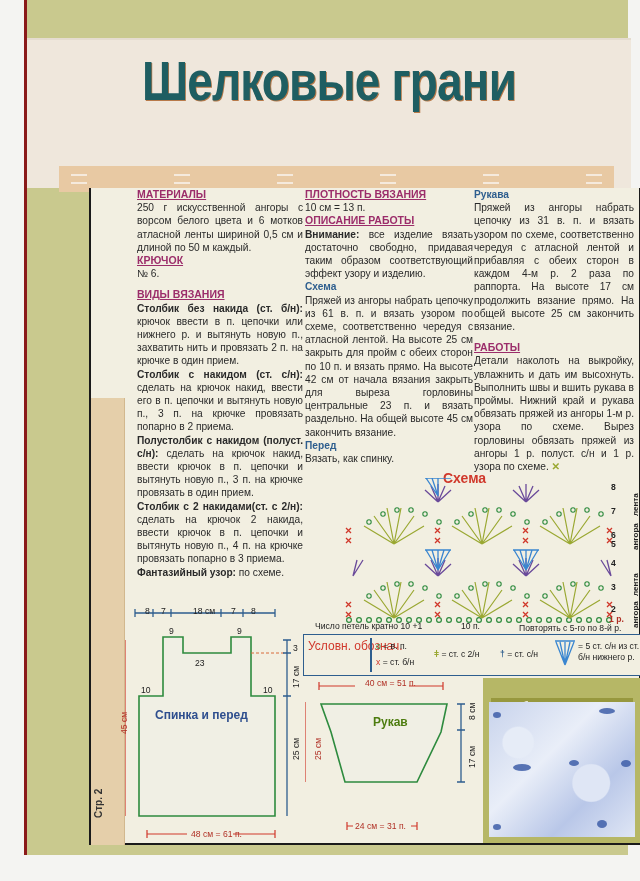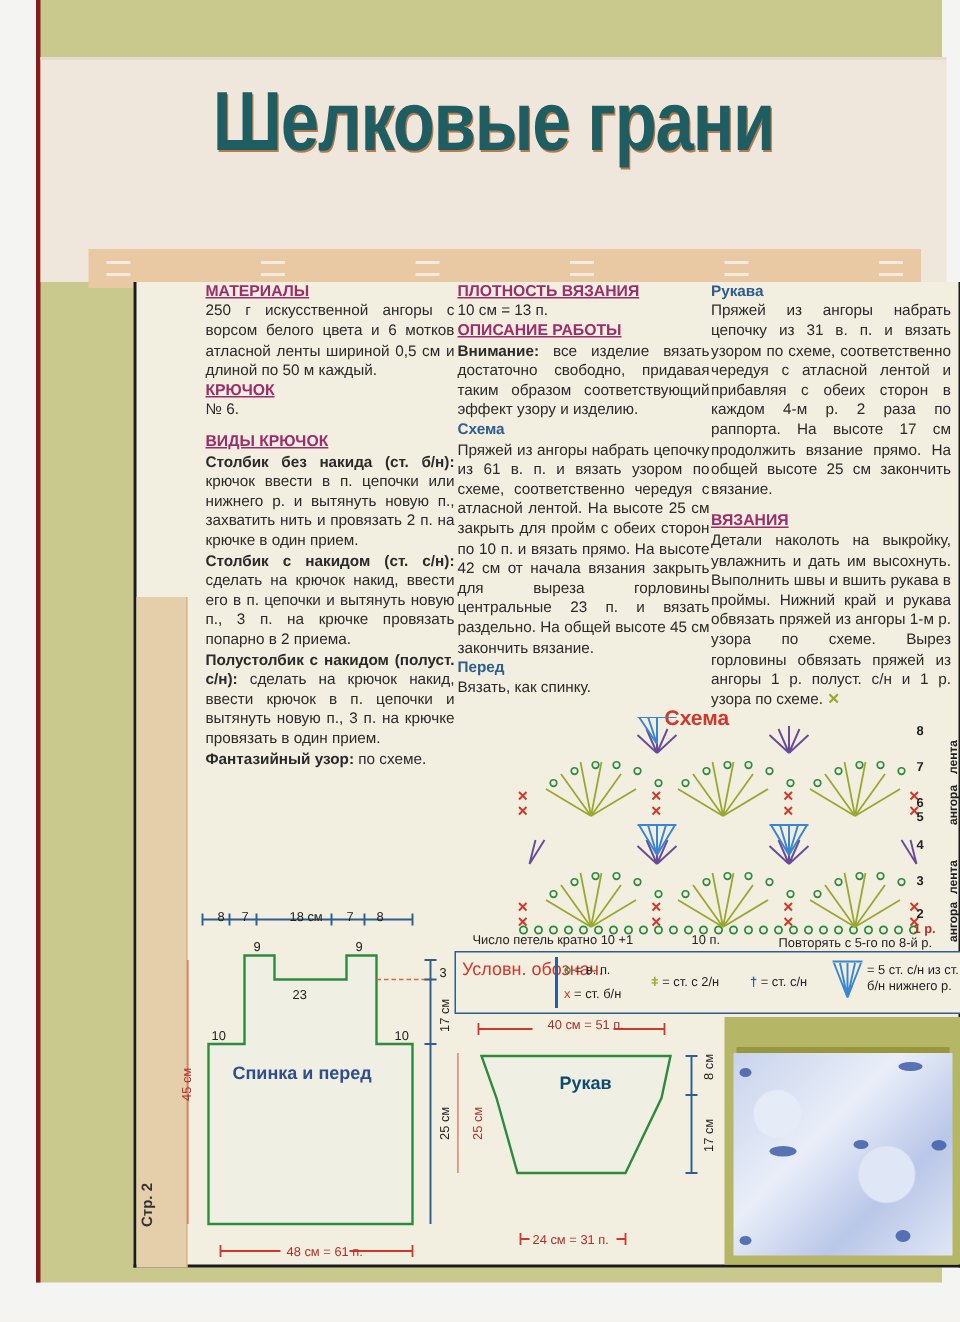--- a/index.html
+++ b/index.html
@@ -54,43 +54,44 @@
     <div class="side-strip">
       <div class="side-label">Стр. 2</div>
     </div>
 
     <div class="col col1">
       <p class="h">МАТЕРИАЛЫ</p>
       <p>250 г искусственной ангоры с ворсом белого цвета и 6 мотков атласной ленты шириной 0,5 см и длиной по 50 м каждый.</p>
       <p class="h">КРЮЧОК</p>
       <p>№ 6.</p>
       <p style="height:8px"></p>
-      <p class="h">ВИДЫ КРЮЧОК</p>
+      <p class="h">ВИДЫ ВЯЗАНИЯ</p>
       <p><span class="b">Столбик без накида (ст. б/н):</span><span> крючок ввести в п. цепочки или нижнего р. и вытянуть новую п., захватить нить и провязать 2 п. на крючке в один прием.</span></p>
       <p><span class="b">Столбик с накидом (ст. с/н):</span><span> сделать на крючок накид, ввести его в п. цепочки и вытянуть новую п., 3 п. на крючке провязать попарно в 2 приема.</span></p>
       <p><span class="b">Полустолбик с накидом (полуст. с/н):</span><span> сделать на крючок накид, ввести крючок в п. цепочки и вытянуть новую п., 3 п. на крючке провязать в один прием.</span></p>
+      <p><span class="b">Столбик с 2 накидами(ст. с 2/н):</span><span> сделать на крючок 2 накида, ввести крючок в п. цепочки и вытянуть новую п., 4 п. на крючке провязать попарно в 3 приема.</span></p>
       <p><span class="b">Фантазийный узор:</span><span> по схеме.</span></p>
     </div>
 
     <div class="col col2">
       <p class="h">ПЛОТНОСТЬ ВЯЗАНИЯ</p>
       <p>10 см = 13 п.</p>
       <p class="h">ОПИСАНИЕ РАБОТЫ</p>
       <p><span class="b">Внимание:</span><span> все изделие вязать достаточно свободно, придавая таким образом соответствующий эффект узору и изделию.</span></p>
       <p class="sub">Схема</p>
       <p>Пряжей из ангоры набрать цепочку из 61 в. п. и вязать узором по схеме, соответственно чередуя с атласной лентой. На высоте 25 см закрыть для пройм с обеих сторон по 10 п. и вязать прямо. На высоте 42 см от начала вязания закрыть для выреза горловины центральные 23 п. и вязать раздельно. На общей высоте 45 см закончить вязание.</p>
       <p class="sub">Перед</p>
       <p>Вязать, как спинку.</p>
     </div>
 
     <div class="col col3">
       <p class="sub">Рукава</p>
       <p>Пряжей из ангоры набрать цепочку из 31 в. п. и вязать узором по схеме, соответственно чередуя с атласной лентой и прибавляя с обеих сторон в каждом 4-м р. 2 раза по раппорта. На высоте 17 см продолжить вязание прямо. На общей высоте 25 см закончить вязание.</p>
       <p style="height:8px"></p>
-      <p class="h">ВЯЗАНИЯ</p>
+      <p class="h">РАБОТЫ</p>
       <p><span>Детали наколоть на выкройку, увлажнить и дать им высохнуть. Выполнить швы и вшить рукава в проймы. Нижний край и рукава обвязать пряжей из ангоры 1-м р. узора по схеме. Вырез горловины обвязать пряжей из ангоры 1 р. полуст. с/н и 1 р. узора по схеме.</span> <span style="color:#9aa832;font-weight:bold">✕</span></p>
     </div>
 
     <div class="schema-title">Схема</div>
     <svg class="schema" viewBox="0 0 295 150">
       <g fill="none" stroke="#2e8b3e" stroke-width="1.2">
         <circle cx="10" cy="142" r="2.4"></circle>
           <circle cx="20" cy="142" r="2.4"></circle>
           <circle cx="30" cy="142" r="2.4"></circle>
           <circle cx="40" cy="142" r="2.4"></circle>
@@ -242,21 +243,21 @@
     <span class="lbl lbl-red" style="left:100px;top:641px">48 см = 61 п.</span>
 
     <svg style="position:absolute;left:214px;top:488px" width="176" height="170" viewBox="0 0 176 170">
       <path d="M14 10 L50 10 M104 10 L138 10 M14 6 L14 14 M138 6 L138 14" stroke="#d0382b" stroke-width="1.2"></path>
       <path d="M16 28 L142 28 L136 56 L112 106 L40 106 L26 56 Z" fill="#f0efe4" stroke="#2e8b3e" stroke-width="1.6"></path>
       <path d="M0 26 L0 106" stroke="#d0382b" stroke-width="1.2"></path>
       <path d="M156 28 L156 106 M152 28 L160 28 M152 54 L160 54 M152 106 L160 106" stroke="#2e5e8e" stroke-width="1.3"></path>
       <path d="M42 150 L48 150 M106 150 L112 150 M42 146 L42 154 M112 146 L112 154" stroke="#d0382b" stroke-width="1.2"></path>
     </svg>
     <span class="lbl lbl-red" style="left:274px;top:490px">40 см = 51 п.</span>
-    <span style="position:absolute;left:282px;top:527px;font-weight:bold;font-size:12px;color:#0c4a6e">Рукав</span>
+    <span style="position:absolute;left:282px;top:527px;font-weight:bold;font-size:12px;color:#4d7c0f">Рукав</span>
     <span class="lbl lbl-red vlbl" style="left:222px;top:572px">25 см</span>
     <span class="lbl vlbl" style="left:376px;top:532px">8 см</span>
     <span class="lbl vlbl" style="left:376px;top:580px">17 см</span>
     <span class="lbl lbl-red" style="left:264px;top:633px">24 см = 31 п.</span>
 
     <div class="sample">
       <div class="sample-title">Образец вязания</div>
       <div class="sample-img">
         <span class="blob" style="left:4px;top:10px;width:8px;height:6px"></span>
         <span class="blob" style="left:110px;top:6px;width:16px;height:6px"></span>

